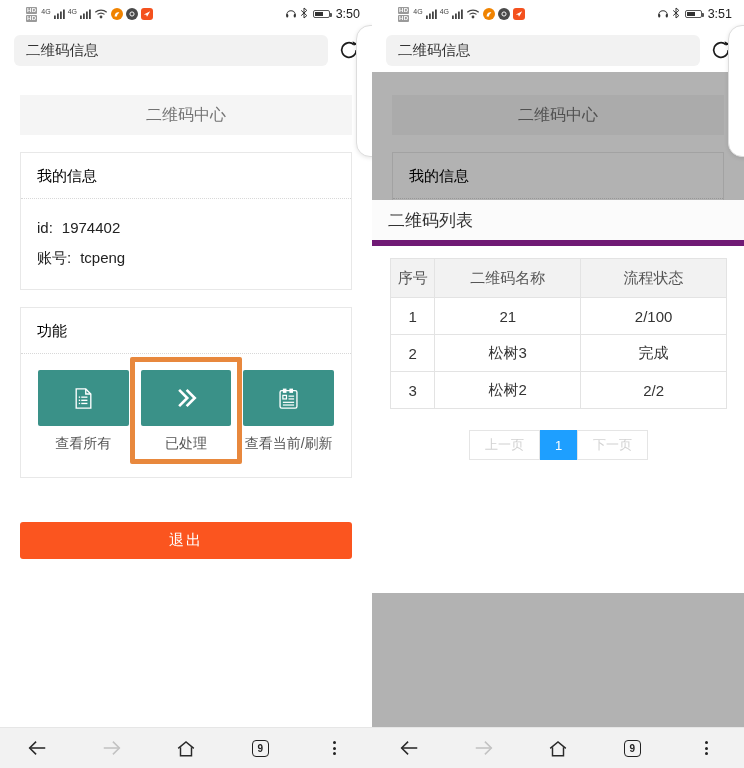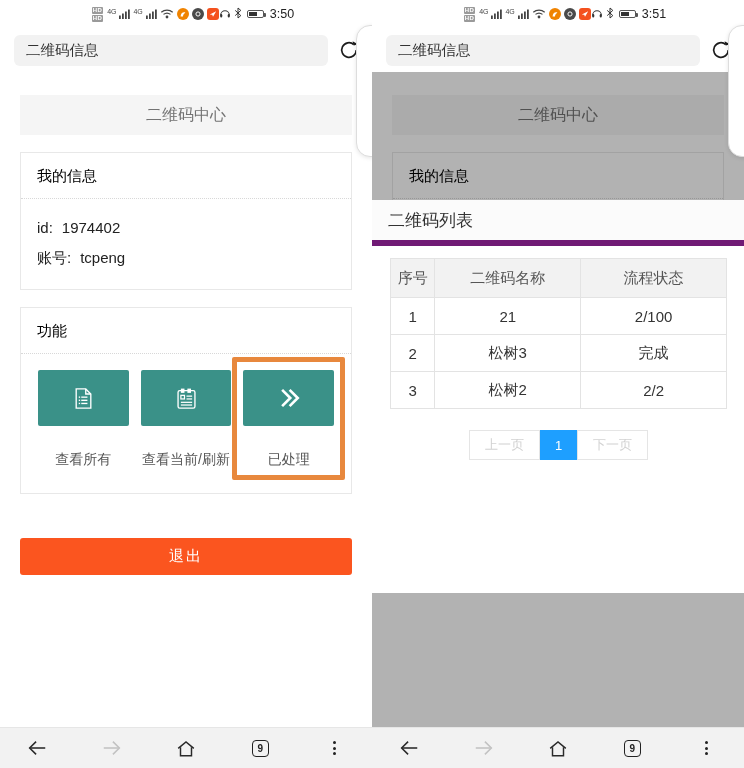--- a/index.html
+++ b/index.html
@@ -7,21 +7,21 @@
   }
   *{margin:0;padding:0;box-sizing:border-box;}
   body{width:744px;height:768px;margin:0;background:#fff;
        font-family:"Liberation Sans","DejaVu Sans",sans-serif;}
   .wrap{display:flex;width:744px;height:768px;}
   .phone{position:relative;width:372px;height:768px;overflow:hidden;background:#fff;
          display:flex;flex-direction:column;}
 
   
   .statusbar{height:28px;flex:0 0 auto;display:flex;align-items:center;
-             justify-content:center;padding:0 12px 0 26px;}
+             justify-content:space-between;padding:0 12px 0 26px;}
   .sb-left,.sb-right{display:flex;align-items:center;gap:3px;}
   .hd-badges{display:flex;flex-direction:column;gap:1px;margin-right:1px;}
   .hd{font-size:6px;line-height:7px;padding:0 1px;background:#9a9a9a;color:#fff;
       border-radius:1px;font-weight:bold;letter-spacing:.3px;}
   .net-label{font-size:7px;color:#444;align-self:flex-start;margin-top:3px;}
   .sig svg{display:block;}
   .appicon{width:12px;height:12px;border-radius:3px;display:flex;align-items:center;
            justify-content:center;overflow:hidden;}
   .appicon.squirrel{background:#F08300;border-radius:50%;}
   .appicon.lens{background:#4a4a4a;border-radius:50%;}
@@ -43,21 +43,21 @@
   .banner{margin:23px 20px 0;height:40px;background:#f5f5f5;display:flex;align-items:center;
           justify-content:center;font-size:16px;color:#737373;}
   .card{margin:17px 20px 0;border:1px solid #e8e8e8;background:#fff;}
   .card-title{padding:14px 16px 12px;font-size:15px;color:#000000;border-bottom:1px dotted #d8d8d8;}
   .card-body{padding:14px 16px 16px;}
   .info-line{font-size:15px;color:#222;line-height:30px;display:flex;gap:9px;}
   .func-body{padding:16px 17px 24px;display:flex;gap:12px;}
   .func-col{flex:1;display:flex;flex-direction:column;align-items:center;position:relative;}
   .tile{width:100%;height:56px;background:var(--teal);border-radius:2px;
         display:flex;align-items:center;justify-content:center;cursor:pointer;}
-  .tile-label{margin-top:24px;font-size:14px;color:#555;text-align:center;line-height:19px;}
+  .tile-label{margin-top:8px;font-size:14px;color:#555;text-align:center;line-height:19px;}
   .annotation-box{position:absolute;left:-11px;right:-11px;top:-13px;bottom:-11px;
                   border:5px solid var(--annot);border-radius:2px;pointer-events:none;}
   .exit-btn{margin:44px 20px 0;height:37px;background:var(--exit);color:#fff;font-size:15px;
             display:flex;align-items:center;justify-content:center;border-radius:3px;
             letter-spacing:2px;cursor:pointer;}
 
   
   .edge-sliver{position:absolute;top:25px;right:-14px;width:30px;height:132px;background:#fff;
                border:1px solid #ddd;border-radius:14px;box-shadow:0 1px 4px rgba(0,0,0,.10);z-index:1;}
   .edge-sliver.above-dim{z-index:3;}
@@ -206,47 +206,47 @@
                     <rect x="7.8" y="13" width="1.2" height="1.2"></rect>
                     <rect x="7.8" y="15.8" width="1.2" height="1.2"></rect>
                   </g>
                 </svg>
             </div>
             <div class="tile-label">查看所有</div>
           </div>
 
           <div class="func-col">
             <div class="tile">
+              <svg width="30" height="30" viewBox="0 0 24 24">
+                  <g fill="none" stroke="#fff" stroke-width="2.1">
+                    <path d="M6.5 5.5 13 12l-6.5 6.5"></path>
+                    <path d="M12.5 5.5 19 12l-6.5 6.5"></path>
+                  </g>
+                </svg>
+            </div>
+            <div class="tile-label">已处理</div>
+            <div class="annotation-box"></div>
+          </div>
+
+          <div class="func-col">
+            <div class="tile">
               <svg width="27" height="27" viewBox="0 0 24 24">
                   <rect x="4.5" y="5" width="15" height="15.5" rx="1.5" fill="none" stroke="#fff" stroke-width="1.2"></rect>
                   <rect x="7" y="3.2" width="3.2" height="3.8" fill="#fff"></rect>
                   <rect x="12.8" y="3.2" width="3.2" height="3.8" fill="#fff"></rect>
                   <rect x="7" y="9.2" width="3.2" height="3.2" fill="none" stroke="#fff" stroke-width="1.1"></rect>
                   <g stroke="#fff" stroke-width="1.1">
                     <line x1="12" y1="9.9" x2="17" y2="9.9"></line>
                     <line x1="12" y1="12.4" x2="17" y2="12.4"></line>
                     <line x1="7" y1="15.4" x2="17" y2="15.4"></line>
                     <line x1="7" y1="17.8" x2="17" y2="17.8"></line>
                   </g>
                 </svg>
             </div>
             <div class="tile-label">查看当前/刷新</div>
-          </div>
-
-          <div class="func-col">
-            <div class="tile">
-              <svg width="30" height="30" viewBox="0 0 24 24">
-                  <g fill="none" stroke="#fff" stroke-width="2.1">
-                    <path d="M6.5 5.5 13 12l-6.5 6.5"></path>
-                    <path d="M12.5 5.5 19 12l-6.5 6.5"></path>
-                  </g>
-                </svg>
-            </div>
-            <div class="tile-label">已处理</div>
-            <div class="annotation-box"></div>
           </div>
 
         </div>
       </div>
 
       <div class="exit-btn">
         <span>退出</span>
       </div>
     </div>
 

